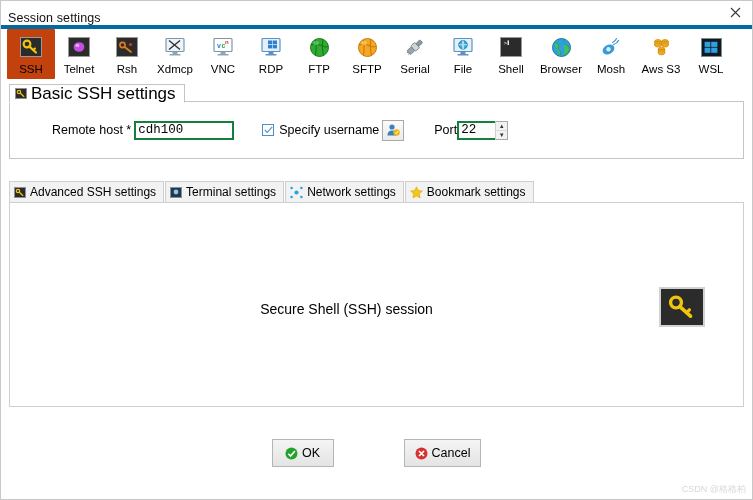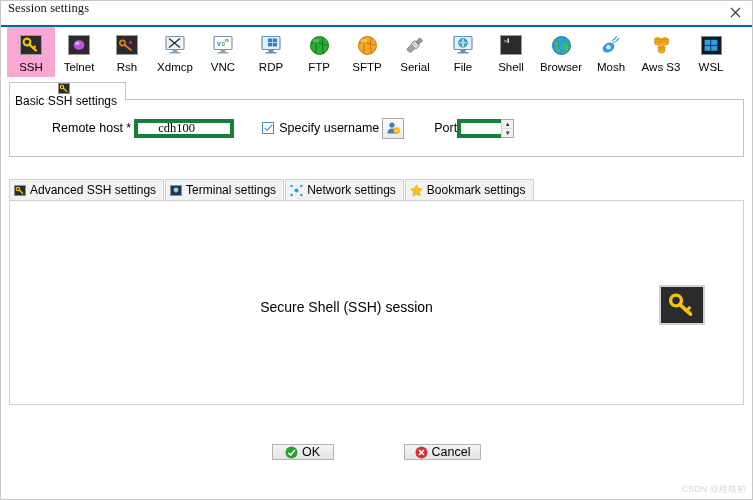--- a/index.html
+++ b/index.html
@@ -29,24 +29,23 @@
     display: flex;
     flex-direction: column;
   }
 
   
   .titlebar {
     height: 24px;
     min-height: 24px;
     background: #ffffff;
     display: flex;
-    align-items: flex-start;
-    position: relative;
-    border-bottom: 2px solid #0369a1;
-    font-family: Liberation Serif, serif;
+    align-items: flex-end;
+    position: relative;
+    border-bottom: 4px solid #0369a1;
   }
   .titlebar-text {
     font-size: 12.5px;
     color: #111111;
     padding-left: 7px;
     letter-spacing: 0.1px;
   }
   .close-btn {
     position: absolute;
     right: 0; top: 0;
@@ -78,21 +77,21 @@
     align-items: center;
     justify-content: flex-start;
     padding-top: 5px;
     padding-bottom: 3px;
     cursor: pointer;
     border-radius: 1px;
     flex: 0 0 auto;
   }
   .toolbar-item.wide { width: 52px; }
   .toolbar-item.selected {
-    background: #f9a8d4;
+    background: #c2410c;
   }
   .toolbar-icon {
     width: 26px;
     height: 26px;
     display: flex;
     align-items: center;
     justify-content: center;
     margin-bottom: 3px;
   }
   .toolbar-label {
@@ -133,43 +132,42 @@
     left: -1px;
     top: -18px;
     height: 19px;
     background: #ffffff;
     border: 1px solid #c4c4c4;
     border-bottom: 1px solid #ffffff;
     display: flex;
     align-items: center;
     padding: 0 8px 0 5px;
     box-sizing: border-box;
-    font-size: 12px;
-    flex-direction: column;
+    font-size: 17px;
   }
   .groupbox-tab .tabico { margin-right: 4px; display:flex; }
 
   .row {
     display: flex;
     align-items: center;
     height: 100%;
     padding-left: 42px;
   }
   .field-label {
     font-size: 12.5px;
     color: #000;
     white-space: nowrap;
   }
   .txtinput {
-    border: 4px solid #15803d;
+    border: 2px solid #15803d;
     background: #ffffff;
     height: 19px;
     font-size: 12.5px;
-    font-family: Liberation Serif, serif;
-    padding: 0 20px;
+    font-family: Liberation Mono, monospace;
+    padding: 0 2px;
     box-sizing: border-box;
     color: #000;
     outline: none;
   }
   .txtinput.host { width: 100px; margin-left: 3px; }
   .txtinput.user { width: 95px; border-color: #7aa7cc; margin-left: 4px; }
   .txtinput.port {
     width: 38px;
     border-right: none;
     background: #fcfcfc;
@@ -283,21 +281,21 @@
   .footer {
     flex: 1;
     display: flex;
     align-items: center;
     justify-content: center;
     gap: 70px;
     position: relative;
   }
   .dlgbtn {
     min-width: 62px;
-    height: 16px;
+    height: 28px;
     background: linear-gradient(#f4f4f4, #e4e4e4);
     border: 1px solid #b5b5b5;
     display: flex;
     align-items: center;
     justify-content: center;
     gap: 4px;
     font-size: 12.5px;
     cursor: pointer;
     padding: 0 10px;
     box-sizing: border-box;

